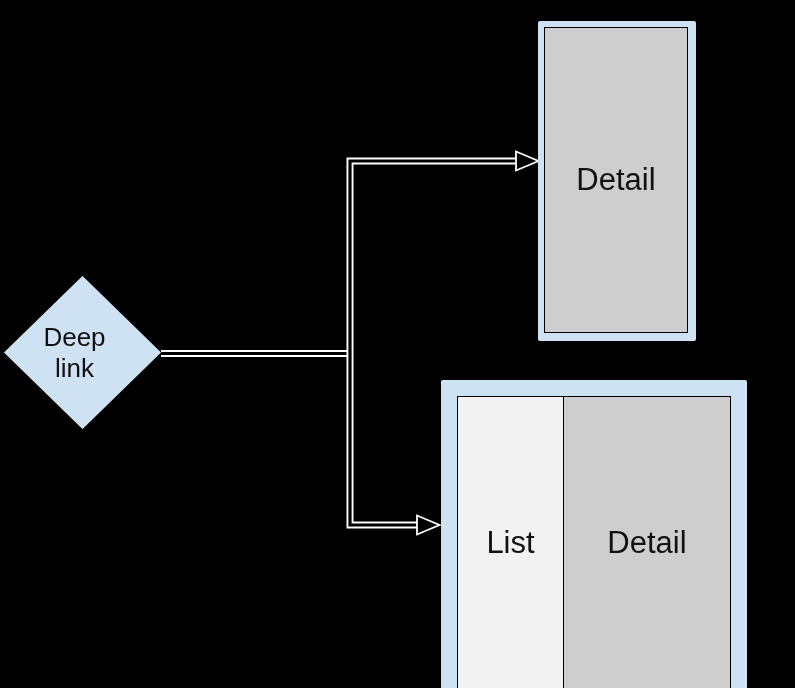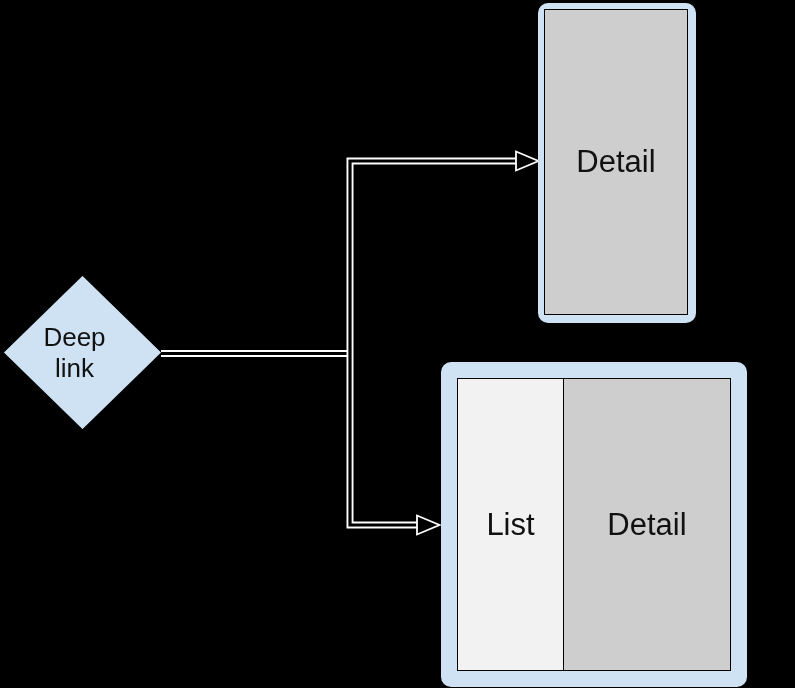--- a/index.html
+++ b/index.html
@@ -54,23 +54,24 @@
     align-items: center;
     justify-content: center;
     text-align: center;
     font-size: 26px;
     line-height: 31px;
     color: var(--text-color, #111);
   }
   .card {
     position: absolute;
     background: var(--card-fill, #cfe2f3);
-    border-radius: 10px;
+    border-radius: 2px;
     box-sizing: border-box;
     padding: 6px;
+    margin-top: 18px;
   }
   .card-top {
     left: 538px;
     top: 3px;
     width: 158px;
     height: 320px;
     padding: 6px 8px 8px 6px;
   }
   .card-bottom {
     left: 441px;

